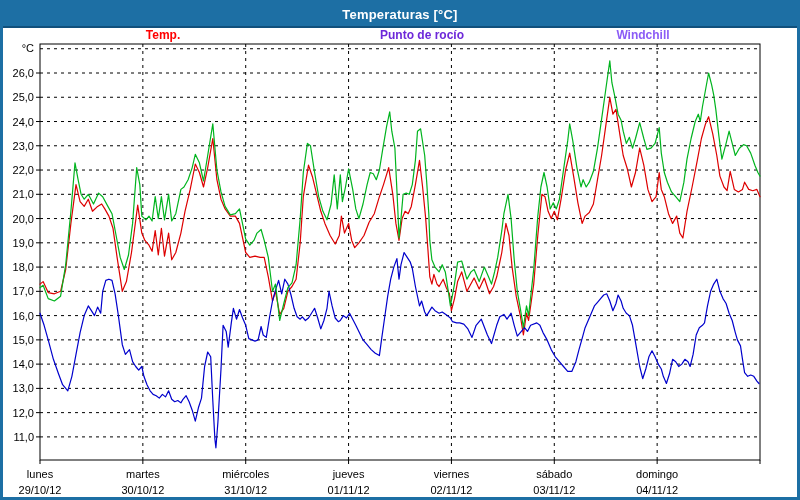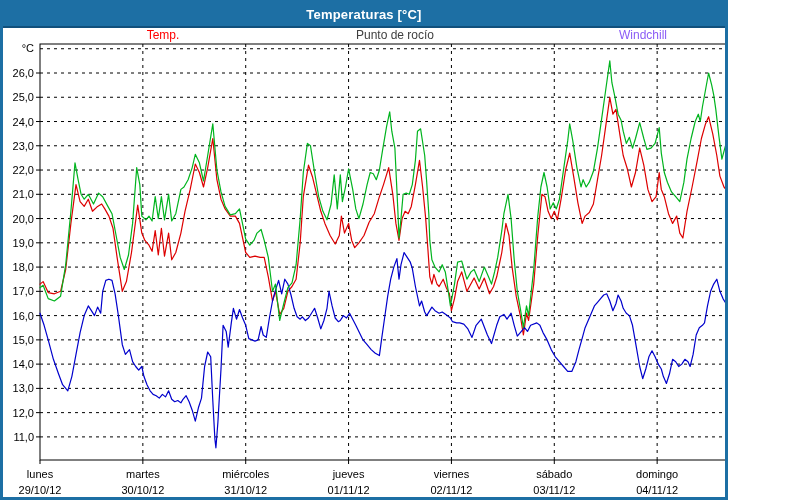--- a/index.html
+++ b/index.html
@@ -1,35 +1,35 @@
 <!DOCTYPE html>
 <html><head>
 <meta charset="utf-8">
 <style>
   html,body{margin:0;padding:0;background:#ffffff;font-family:"Liberation Sans",sans-serif;}
-  .window{position:relative;width:728px;height:500px;box-sizing:border-box;
+  .window{position:relative;width:800px;height:500px;box-sizing:border-box;
           border:3px solid #1d6fa4;background:#ffffff;overflow:hidden;}
   .titlebar{position:absolute;left:0;top:0;right:0;height:23px;background:#1d6fa4;
             border-bottom:2px solid #11507c;color:#ffffff;font-size:13px;font-weight:bold;
             text-align:center;line-height:23px;letter-spacing:.2px;}
   .legend{position:absolute;left:0;top:25px;right:0;height:18px;}
-  .legend span{position:absolute;transform:translateX(-50%);font-size:12px;font-weight:normal;white-space:nowrap;}
+  .legend span{position:absolute;transform:translateX(-50%);font-size:12px;font-weight:bold;white-space:nowrap;}
   svg text{font-family:"Liberation Sans",sans-serif;}
 </style>
 </head>
 <body>
 
 <div class="window">
   <div class="titlebar">
     <span>Temperaturas [°C]</span>
   </div>
 
   <div class="legend">
     <span id="legend-temp" style="left: 160px; color: rgb(255, 0, 0);">Temp.</span>
-    <span id="legend-dew" style="left: 392px; color: #404040;">Punto de rocío</span>
+    <span id="legend-dew" style="left: 419px; color: #6d28d9;">Punto de rocío</span>
     <span id="legend-wind" style="left: 640px; color: #8b5cf6;">Windchill</span>
   </div>
 
   <svg id="chart" width="800" height="500" viewBox="0 0 800 500" style="position:absolute;left:-3px;top:-3px;">
       <line x1="40" y1="436.90000000000003" x2="760" y2="436.90000000000003" stroke="#000000" stroke-width="1" stroke-dasharray="3,4"></line>
       <line x1="40" y1="412.64000000000004" x2="760" y2="412.64000000000004" stroke="#000000" stroke-width="1" stroke-dasharray="3,4"></line>
       <line x1="40" y1="388.38" x2="760" y2="388.38" stroke="#000000" stroke-width="1" stroke-dasharray="3,4"></line>
       <line x1="40" y1="364.12" x2="760" y2="364.12" stroke="#000000" stroke-width="1" stroke-dasharray="3,4"></line>
       <line x1="40" y1="339.86" x2="760" y2="339.86" stroke="#000000" stroke-width="1" stroke-dasharray="3,4"></line>
       <line x1="40" y1="315.6" x2="760" y2="315.6" stroke="#000000" stroke-width="1" stroke-dasharray="3,4"></line>

